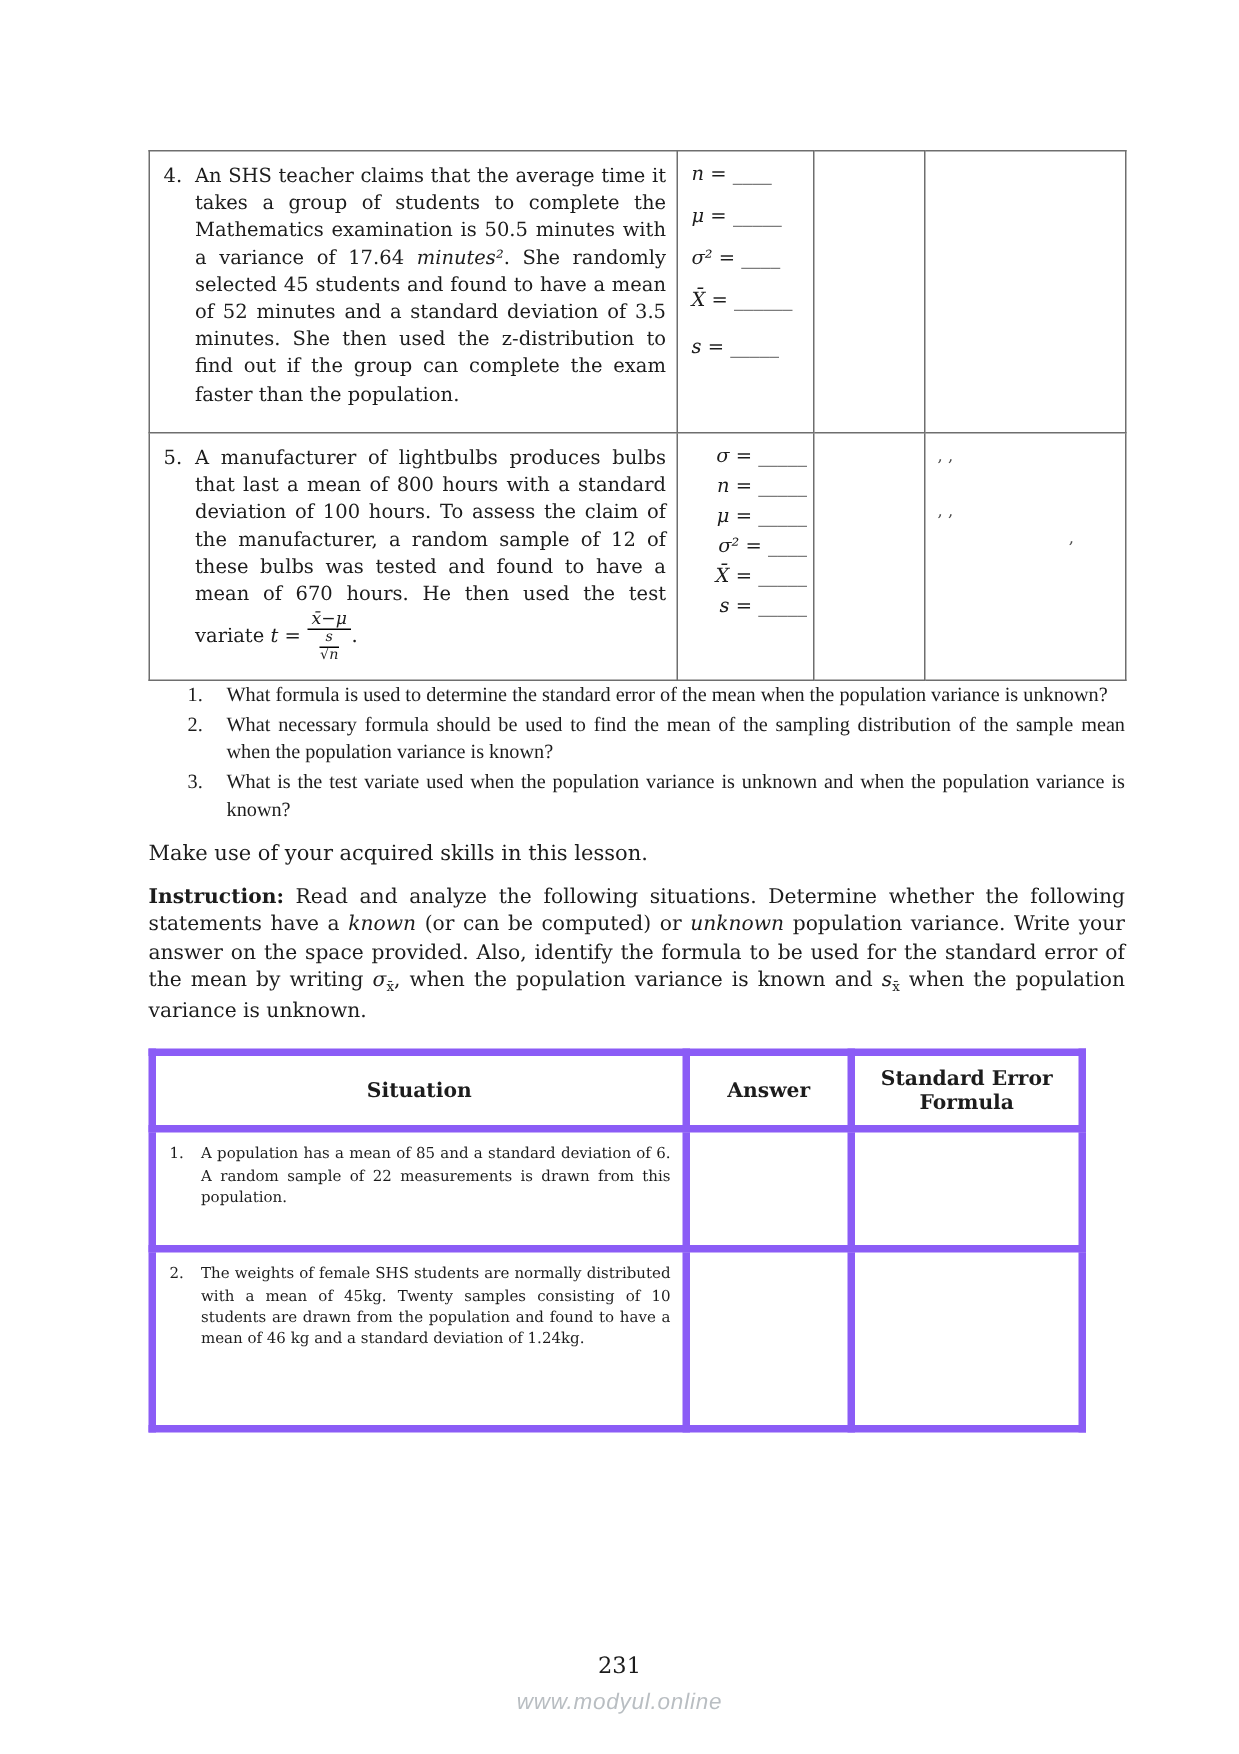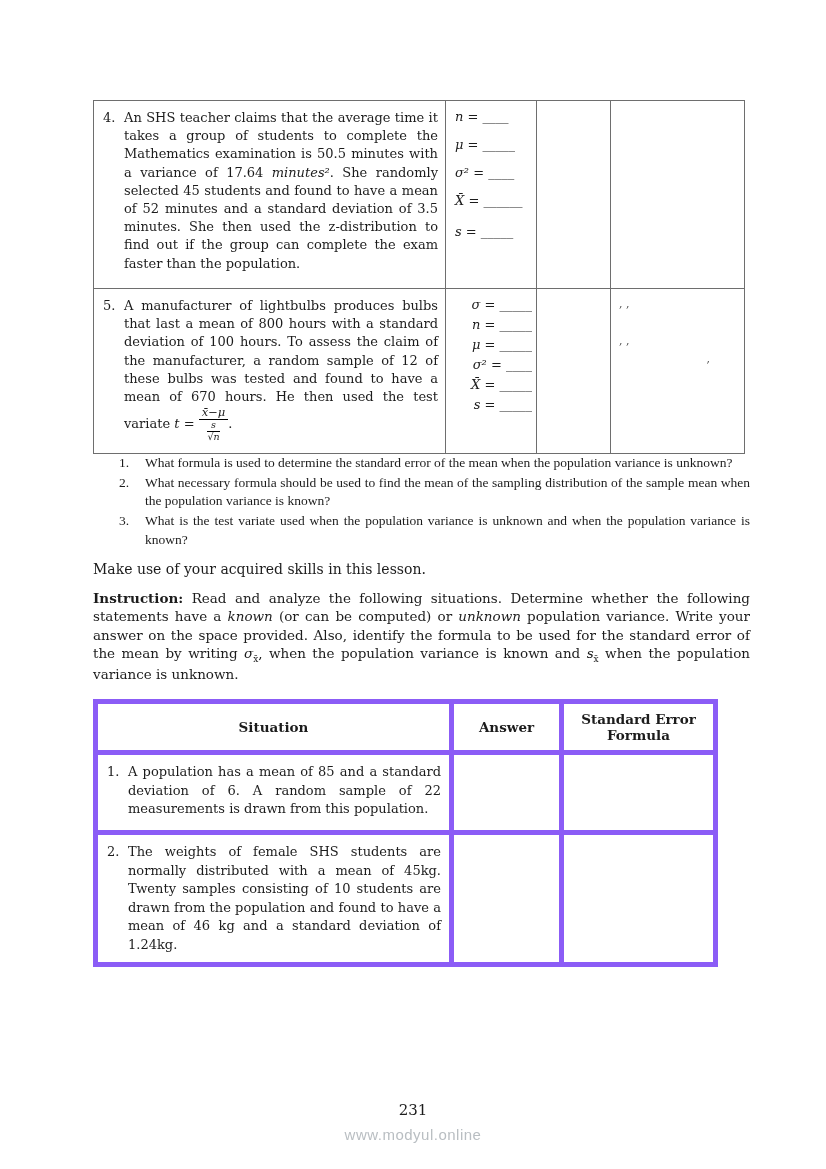--- a/index.html
+++ b/index.html
@@ -1,21 +1,21 @@
 <!DOCTYPE html>
 <html><head>
 <meta charset="utf-8">
 <style>
   html, body { margin: 0; padding: 0; background: #ffffff; }
   body {
     width: 826px; height: 1169px; position: relative;
     font-family: "DejaVu Serif", "Liberation Serif", serif;
     color: #1c1c1c; overflow: hidden;
   }
-  .page { padding: 100px 76px 0 93px; box-sizing: border-box; }
+  .page { padding: 100px 76px 0 55px; box-sizing: border-box; margin-left: 44px; }
 
   
   table.ptable { border-collapse: collapse; table-layout: fixed; width: 651px; }
   table.ptable td { border: 1px solid #6e6e6e; vertical-align: top; box-sizing: border-box; }
   td.prob { width: 352px; padding: 8px 7px 8px 9px; font-size: 13px; line-height: 1.4; text-align: justify; }
   td.stats { width: 91px; padding: 8px 4px 8px 9px; font-size: 13px; font-style: italic; }
   td.c3 { width: 74px; }
   td.c4 { width: 134px; padding: 6px 8px; font-size: 11px; color: #4a4a4a; }
   .prob-inner { padding-left: 21px; }
   .pnum { display: inline-block; width: 21px; margin-left: -21px; }
@@ -42,27 +42,27 @@
   .intro { font-size: 14px; margin: 12px 0 12px 0; }
   .instruction { font-size: 13.5px; line-height: 1.36; text-align: justify; margin: 0 0 16px 0; }
   .instruction i { font-style: italic; }
   .instruction sub { font-size: 9px; }
 
   
   table.stable { border-collapse: collapse; table-layout: fixed; width: 620px; margin-top: 6px; }
   table.stable th, table.stable td { border: 5px solid #8b5cf6; box-sizing: border-box; vertical-align: top; }
   table.stable th { font-size: 13.5px; font-weight: bold; text-align: center; padding: 7px 6px; vertical-align: middle; }
   col.c-sit { width: 356px; } col.c-ans { width: 110px; } col.c-for { width: 154px; }
-  td.sit { padding: 8px 8px 8px 9px; font-size: 13px; line-height: 1.42; text-align: justify; }
+  td.sit { padding: 8px 8px 8px 9px; font-size: 10px; line-height: 1.42; text-align: justify; }
   .sit-inner { padding-left: 21px; }
 
   
   .footer { position: absolute; left: 0; right: 0; bottom: 26px; text-align: center; }
   .pageno { font-size: 15px; color: #1c1c1c; margin-bottom: 7px; }
-  .watermark { font-family: "Liberation Sans", sans-serif; font-size: 15px; color: #b9bec2; letter-spacing: 0.5px; }
+  .watermark { font-family: "Liberation Sans", sans-serif; font-size: 15px; color: #b9bec2; letter-spacing: 0.5px; font-style: italic; }
 </style>
 </head>
 <body>
 
 <div class="page">
 
   <table class="ptable">
     <tbody>
         <tr>
       <td class="prob" style="height:188px;">

